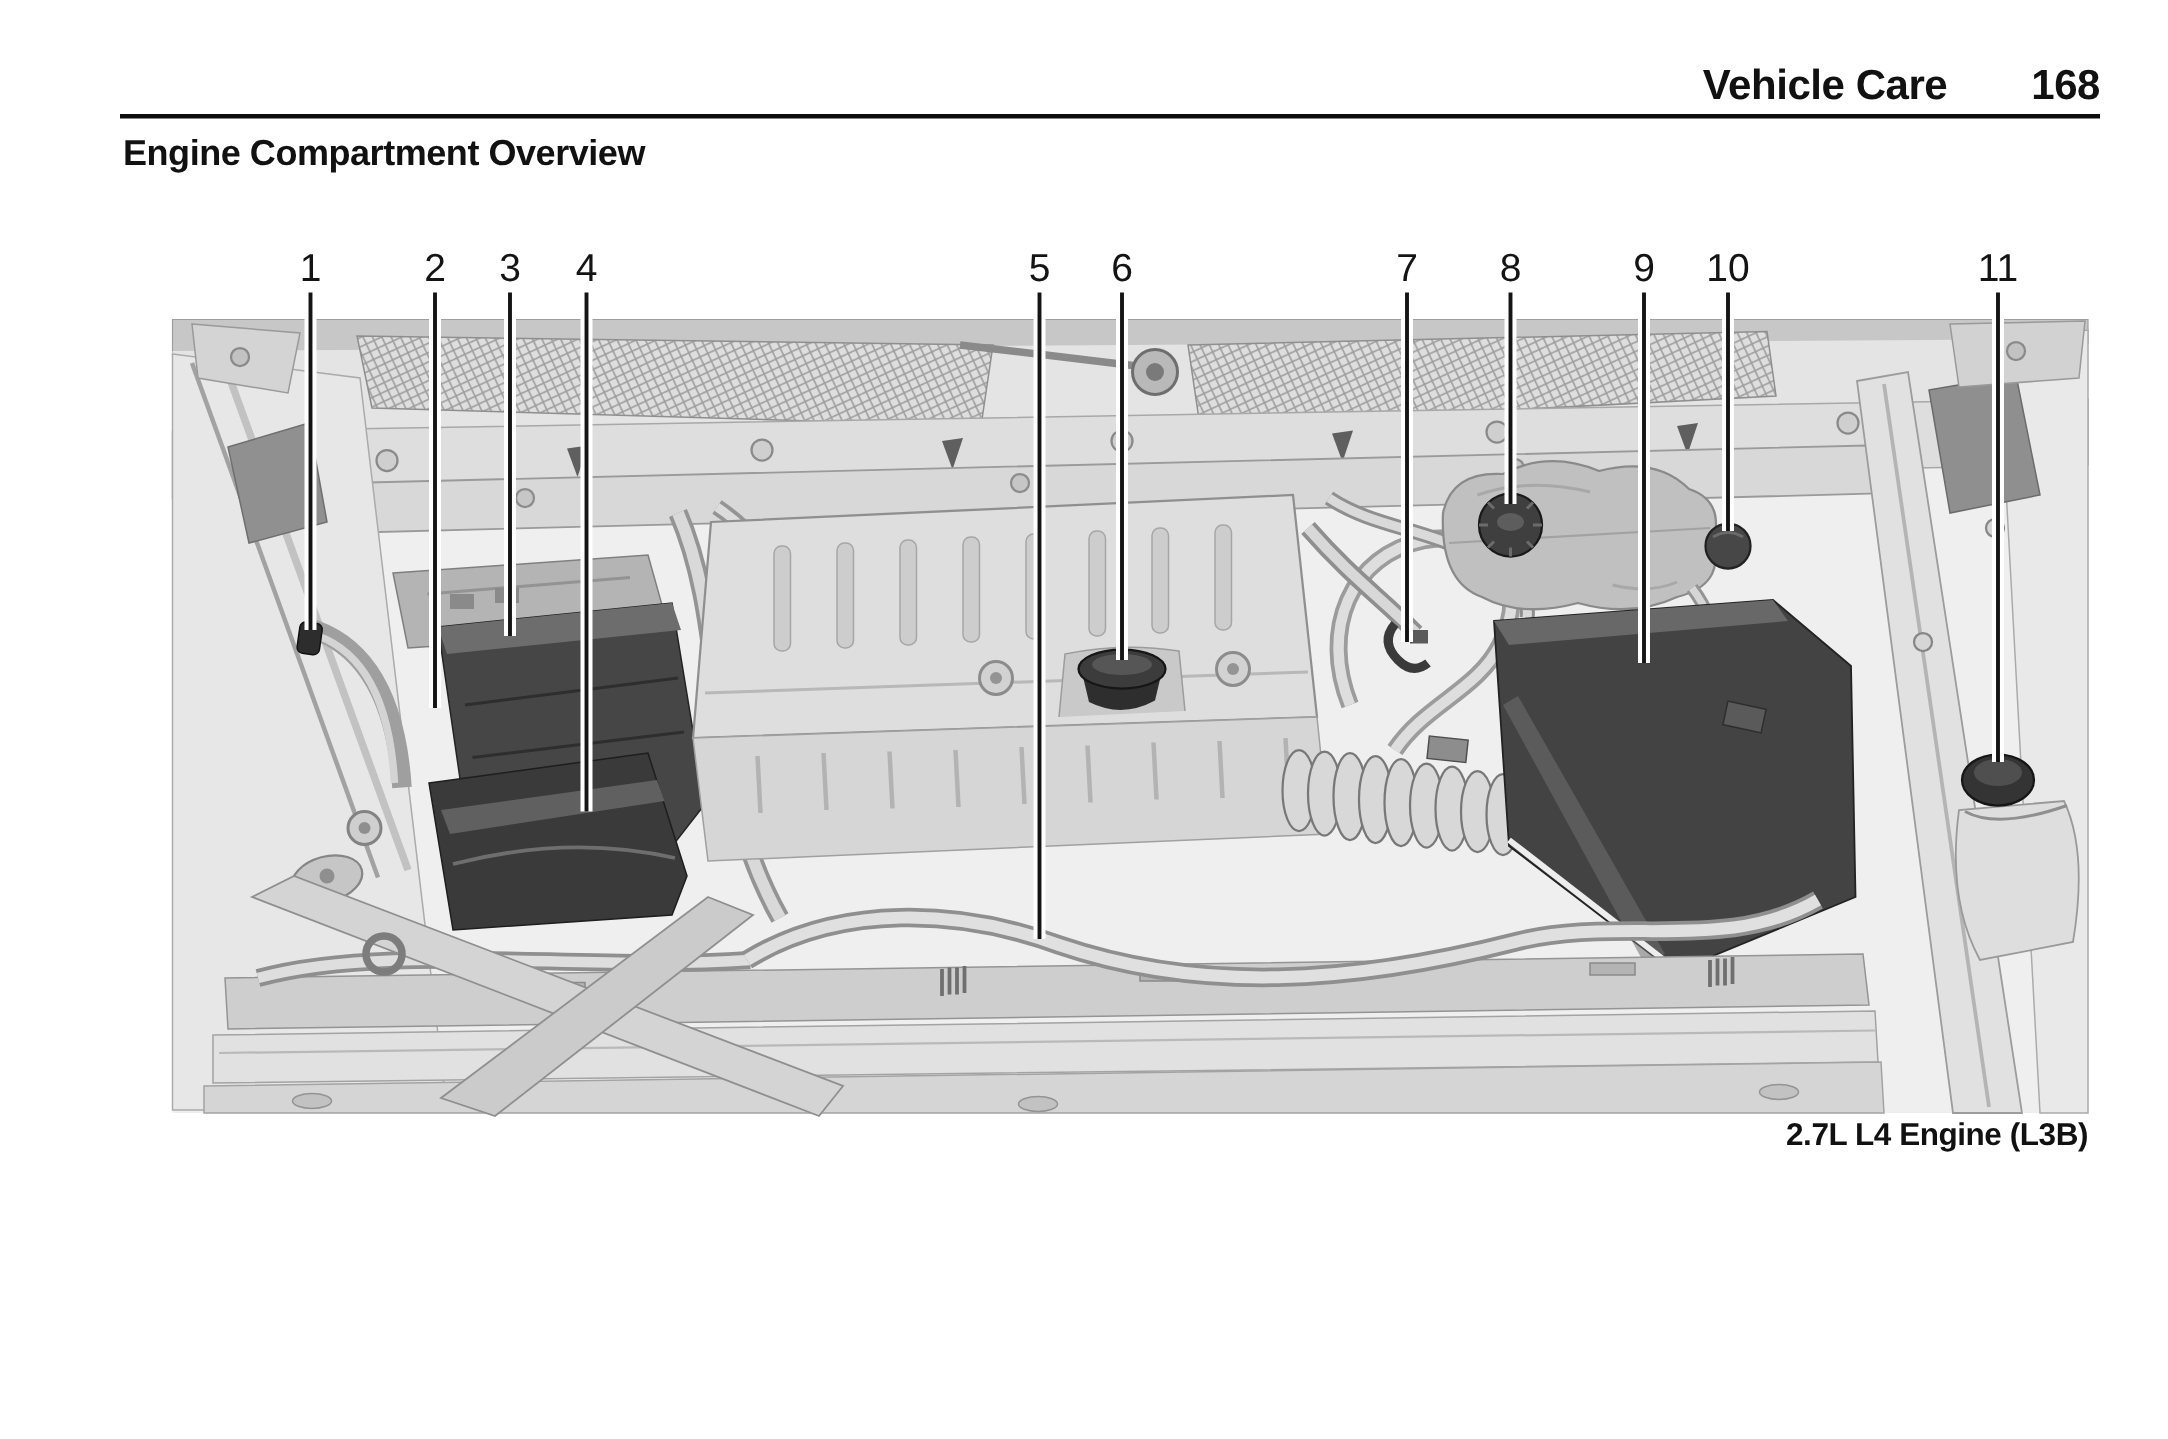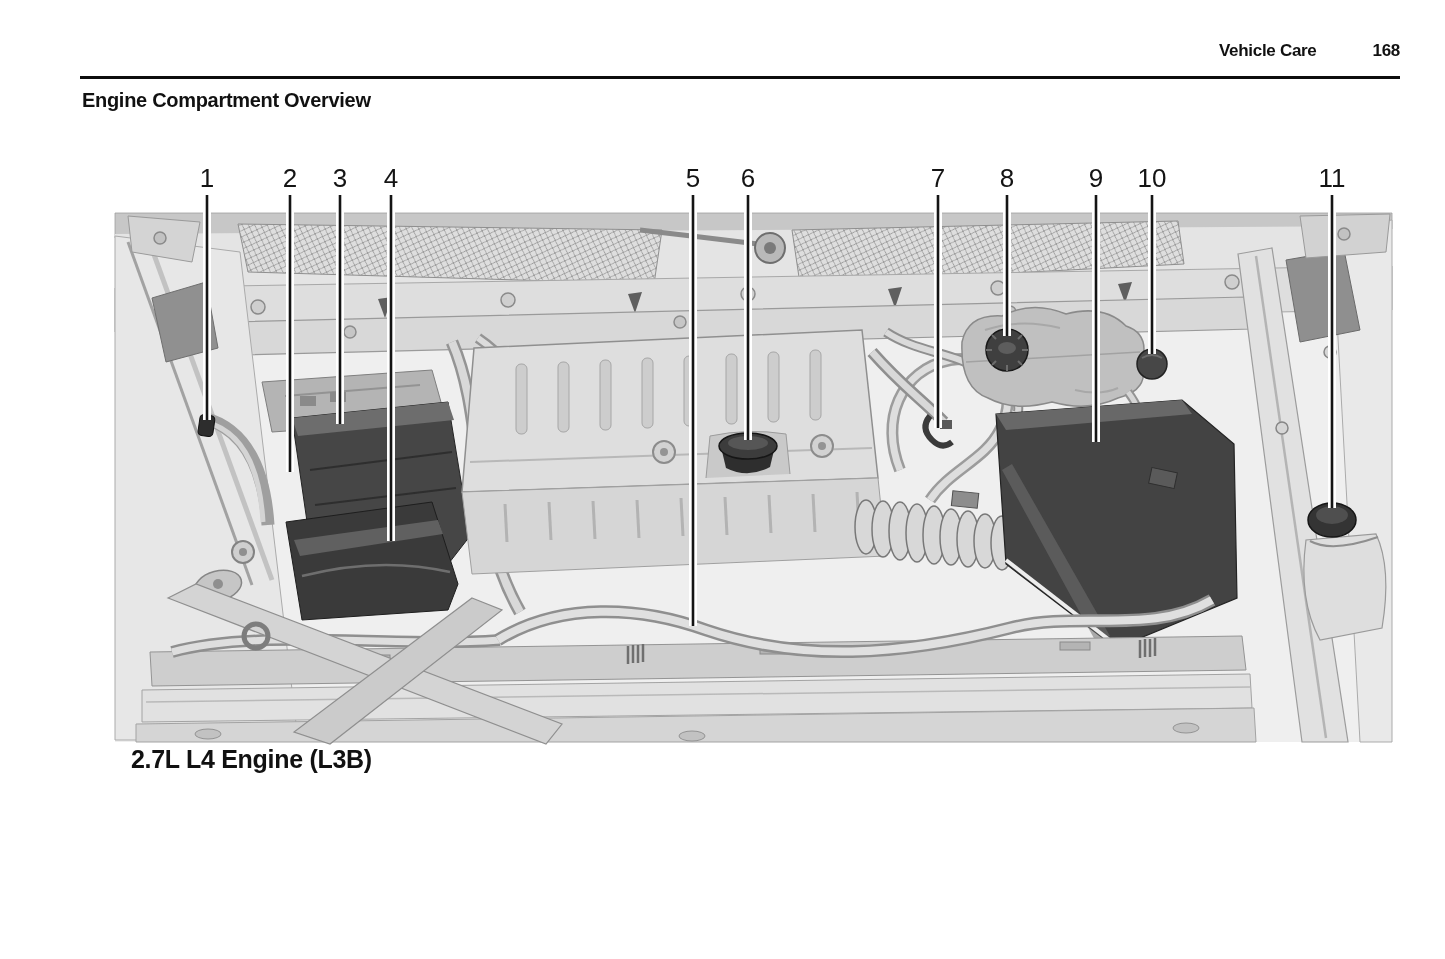--- a/index.html
+++ b/index.html
@@ -3,33 +3,33 @@
 <meta charset="utf-8">
 <style>
   html,body{margin:0;padding:0;background:#ffffff;}
   body{
     width:1445px;height:959px;position:relative;overflow:hidden;
     font-family:"Liberation Sans","DejaVu Sans",sans-serif;color:#111;
   }
   .running-header{
     position:absolute;top:41px;left:80px;width:1320px;
     display:flex;justify-content:flex-end;gap:56px;
-    font-size:17px;font-weight:bold;letter-spacing:-0.3px;
+    font-size:28px;font-weight:bold;letter-spacing:-0.3px;
   }
   .header-rule{
     position:absolute;top:76px;left:80px;width:1320px;height:3px;background:#0d0d0d;
   }
   .page-title{
     position:absolute;top:89px;left:82px;margin:0;
-    font-size:20px;font-weight:bold;letter-spacing:-0.3px;
+    font-size:24px;font-weight:bold;letter-spacing:-0.3px;
   }
   .figure-svg{position:absolute;left:0;top:0;width:1445px;height:959px;}
   .figure-caption{
-    position:absolute;top:745px;left:131px;width:1277px;
-    text-align:left;font-size:25px;font-weight:bold;letter-spacing:-0.3px;
+    position:absolute;top:745px;left:115px;width:1277px;
+    text-align:right;font-size:21px;font-weight:bold;letter-spacing:-0.3px;
   }
   .callout-num{
     font-family:"Liberation Sans","DejaVu Sans",sans-serif;
     font-size:26px;fill:#141414;
   }
 </style>
 </head>
 <body>
 
 <div class="running-header">

